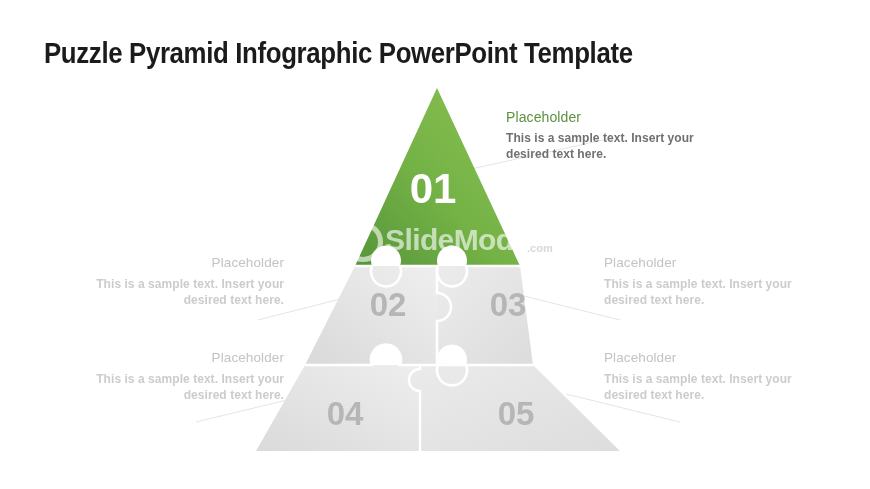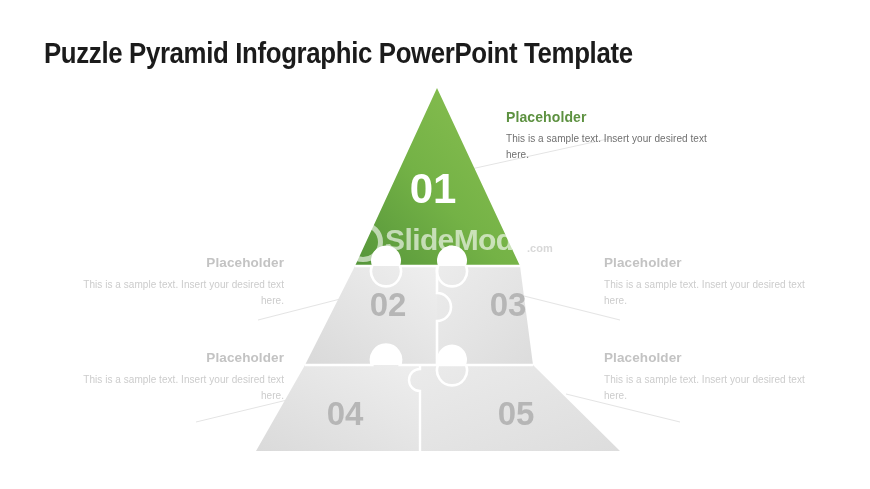--- a/index.html
+++ b/index.html
@@ -50,31 +50,32 @@
     overflow: visible;
   }
 
   
   .callout {
     position: absolute;
     width: 216px;
   }
   .callout .callout-title {
     font-size: 13.5px;
-    font-weight: 700;
+    font-weight: 400;
     line-height: 18px;
     margin-bottom: 5px;
     color: #c3c3c3;
     letter-spacing: 0.1px;
   }
   .callout .callout-body {
-    font-size: 10px;
+    font-size: 12px;
     line-height: 15.5px;
     color: #cccccc;
     letter-spacing: 0.05px;
+    font-weight: bold;
   }
   .callout.align-right {
     text-align: right;
   }
   .callout.align-left {
     text-align: left;
   }
 
   
   #callout-1 { left: 506px; top: 100px; }

